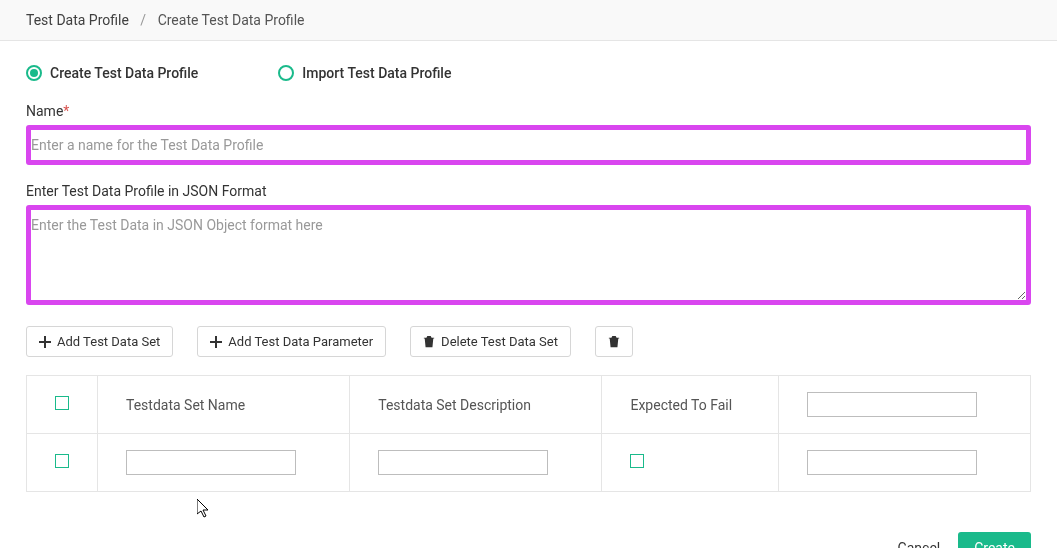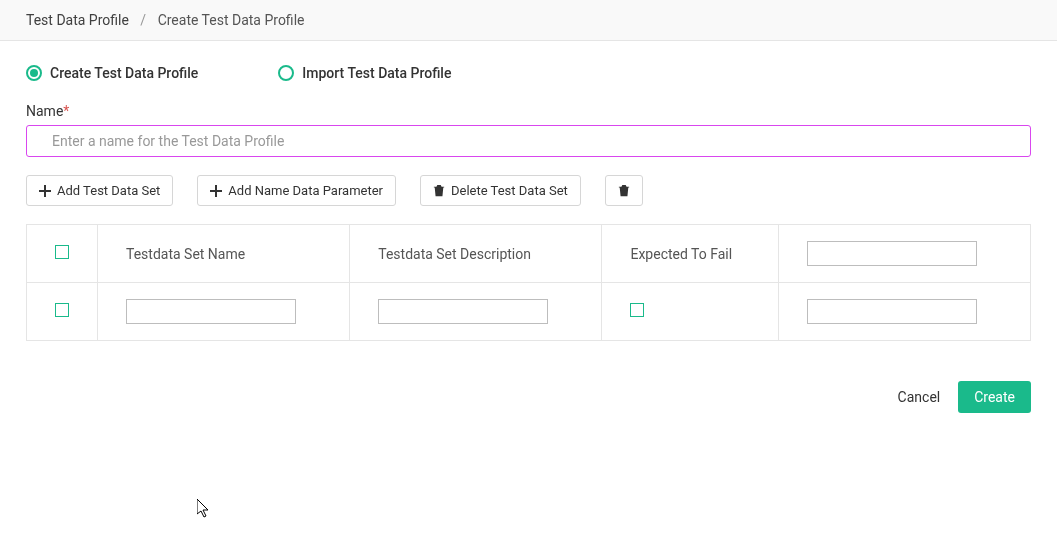--- a/index.html
+++ b/index.html
@@ -66,23 +66,23 @@
 
     .field-label {
       font-size: 14px;
       color: #333;
       margin-bottom: 6px;
       display: block;
     }
     .required { color: #d9534f; }
     .text-input {
       width: 100%;
-      border: 1px solid #d946ef;
+      border: 5px solid #d946ef;
       border-radius: 3px;
-      padding: 7px 25px;
+      padding: 7px 0;
       font-size: 14px;
       color: #555;
       outline: none;
       font-family: inherit;
     }
     .text-input::placeholder { color: #999; }
     .field-block { margin-bottom: 18px; }
     textarea.text-input {
       height: 100px;
       resize: both;
@@ -196,33 +196,37 @@
     </label>
   </div>
 
   <div class="field-block">
     <label class="field-label">
       <span>Name</span><span class="required">*</span>
     </label>
     <input type="text" class="text-input" placeholder="Enter a name for the Test Data Profile" style="">
   </div>
 
+  <div class="field-block">
+    <label class="field-label">Enter Test Data Profile in JSON Format</label>
+    <textarea class="text-input" placeholder="Enter the Test Data in JSON Object format here" style=""></textarea>
+  </div>
 
   <div class="action-row">
     <button class="btn">
       <svg viewBox="0 0 12 12">
           <path d="M5 0h2v5h5v2H7v5H5V7H0V5h5z" fill="#333"></path>
         </svg>
       <span>Add Test Data Set</span>
     </button>
     <button class="btn">
       <svg viewBox="0 0 12 12">
           <path d="M5 0h2v5h5v2H7v5H5V7H0V5h5z" fill="#333"></path>
         </svg>
-      <span>Add Name Data Parameter</span>
+      <span>Add Test Data Parameter</span>
     </button>
     <button class="btn">
       <svg viewBox="0 0 12 14">
           <path d="M1 3h10l-1 10H2L1 3zm3-3h4l1 2H3l1-2zM0 2h12v1H0z" fill="#333"></path>
         </svg>
       <span>Delete Test Data Set</span>
     </button>
     <button class="btn">
       <svg viewBox="0 0 12 14">
           <path d="M1 3h10l-1 10H2L1 3zm3-3h4l1 2H3l1-2zM0 2h12v1H0z" fill="#333"></path>

